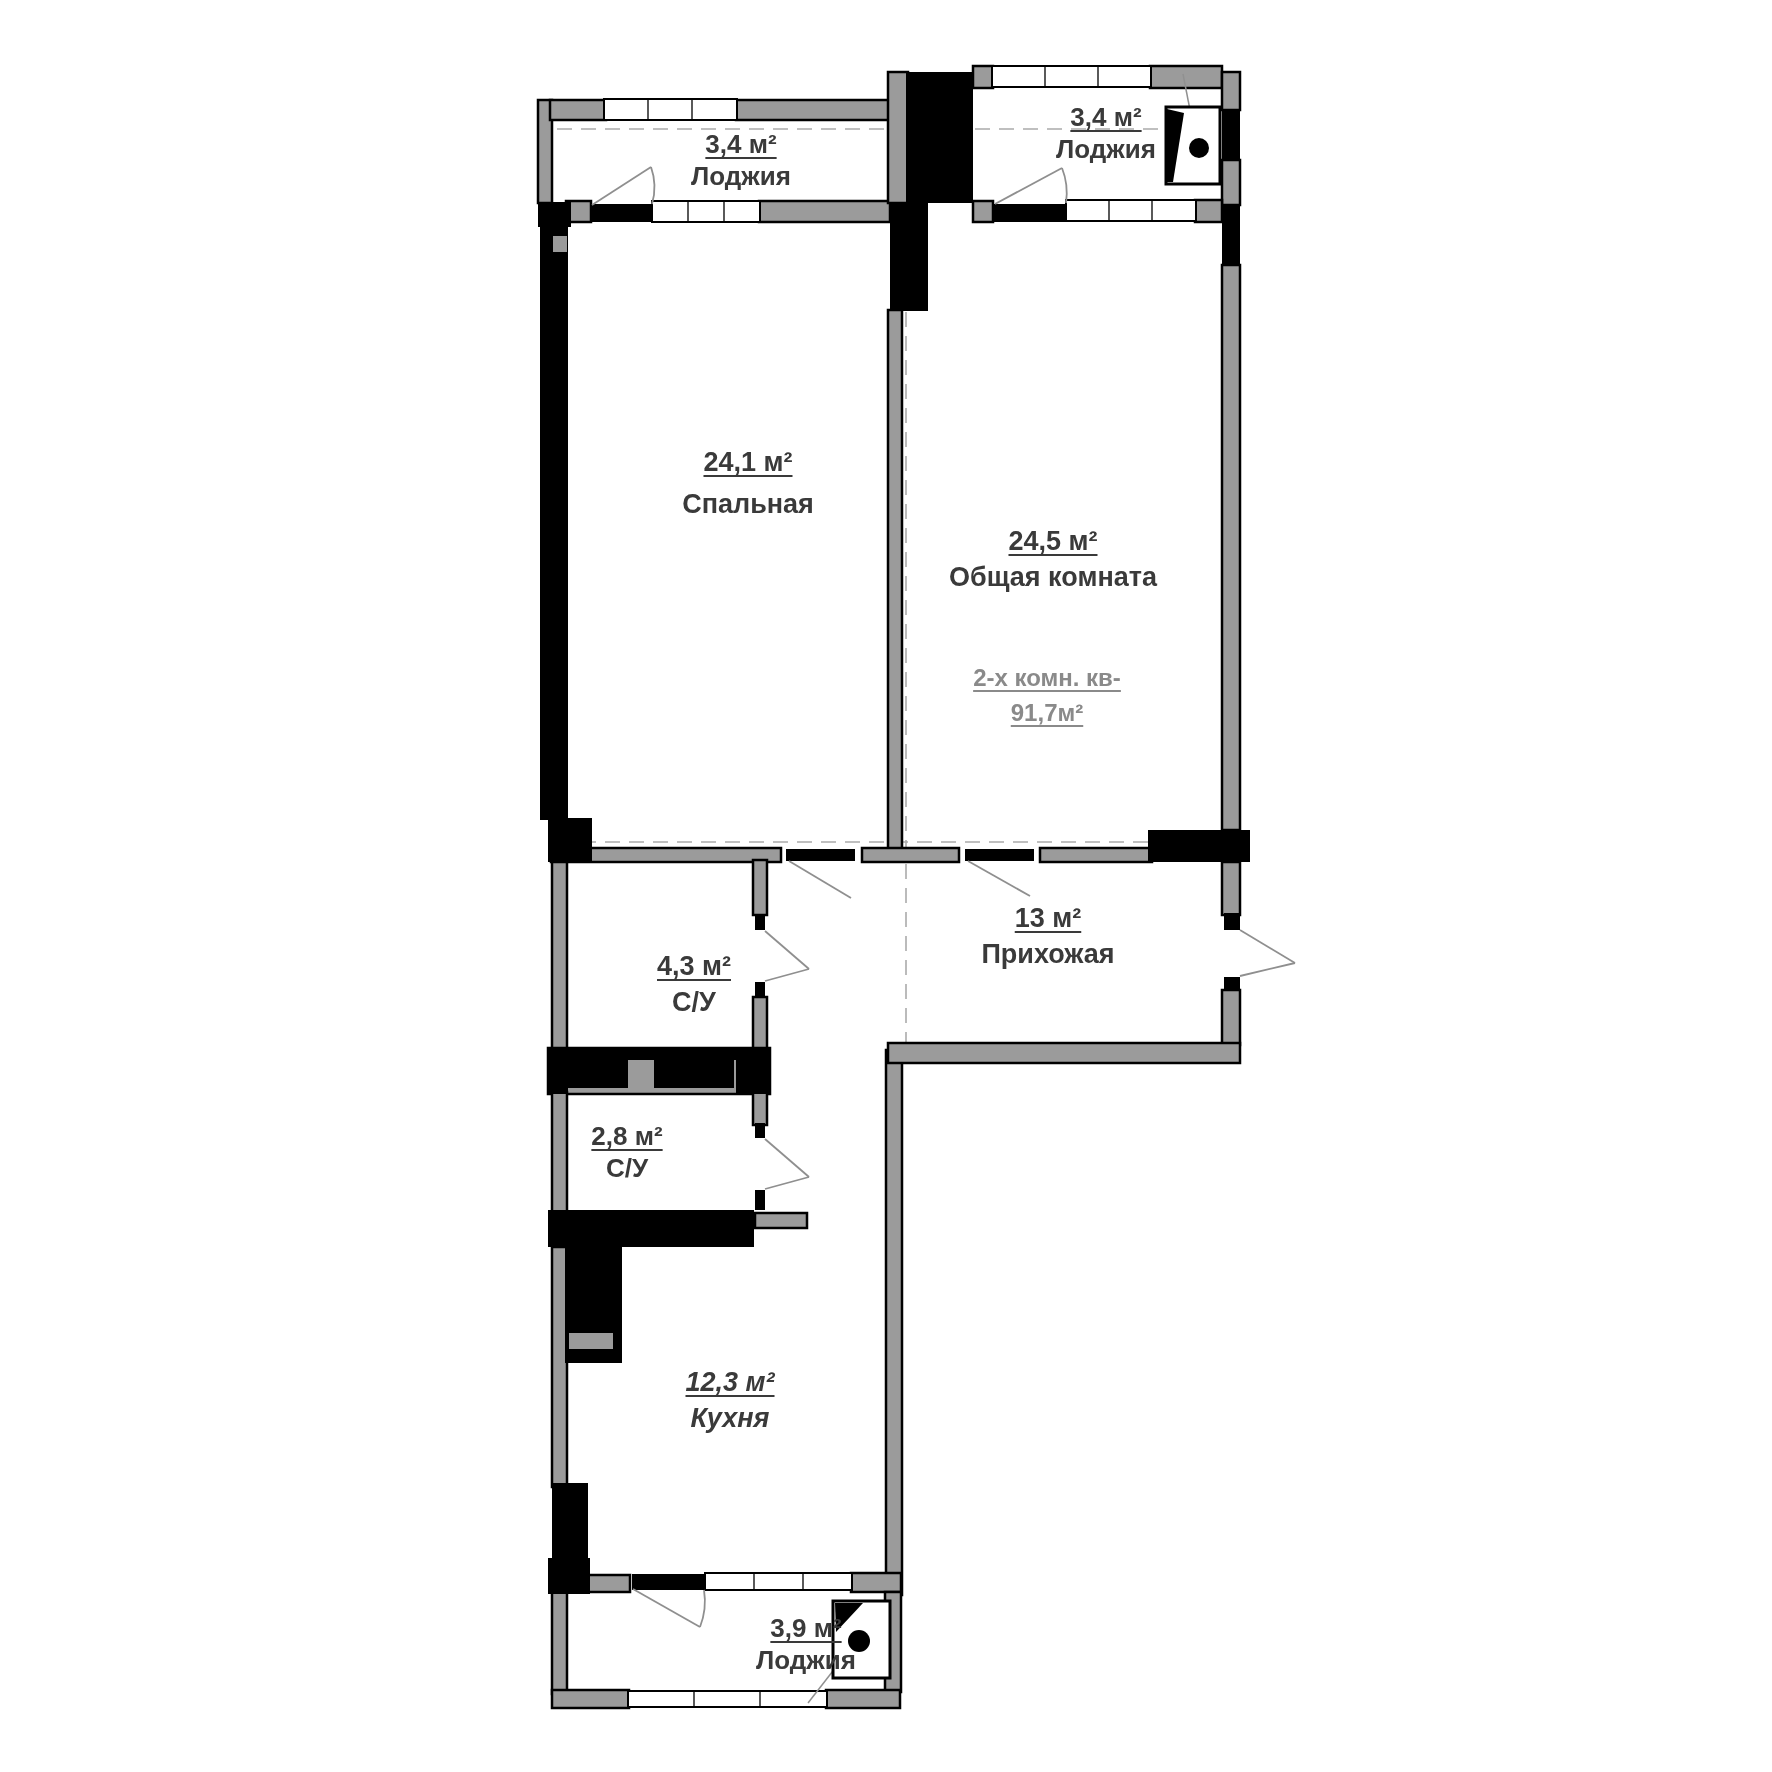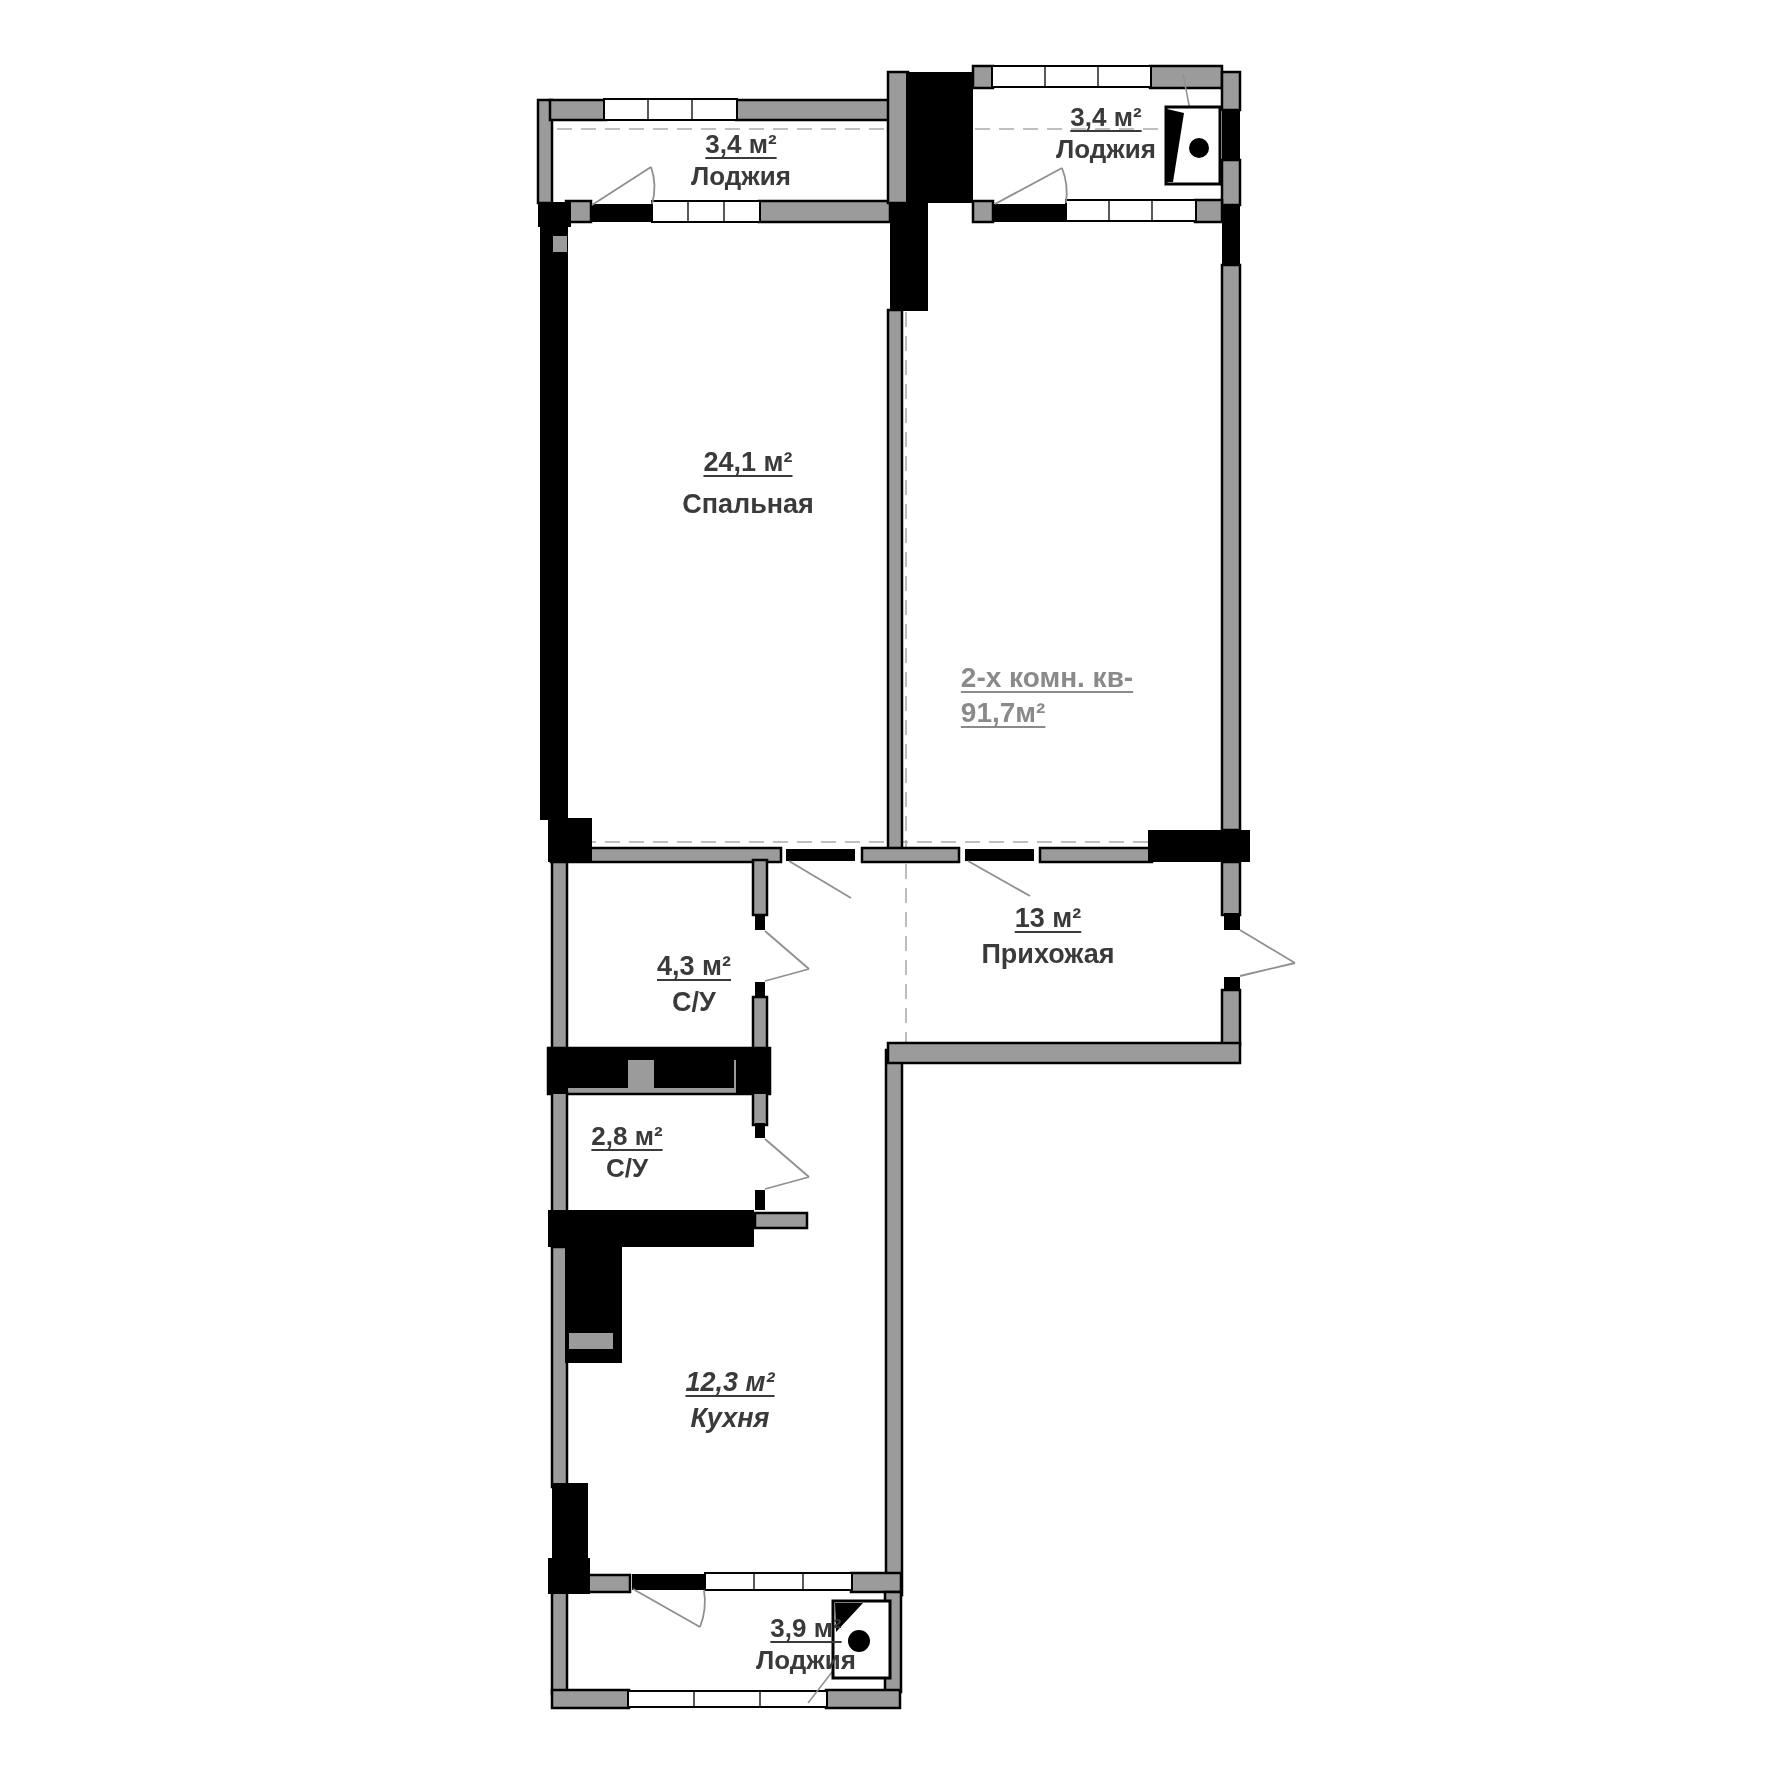--- a/index.html
+++ b/index.html
@@ -19,22 +19,22 @@
   .dash{stroke:var(--line);stroke-width:1.6;fill:none;stroke-dasharray:15 9;}
   .lead{stroke:#909090;stroke-width:1.5;}
   .icon-box{fill:#ffffff;stroke:var(--ink);stroke-width:3;}
   
   .room-label{position:absolute;transform:translateX(-50%);text-align:center;color:var(--text);
               font-weight:bold;font-size:27px;line-height:36px;white-space:nowrap;}
   .room-label .area{display:block;text-decoration:underline;text-decoration-thickness:2px;text-underline-offset:4px;}
   .room-label .rname{display:block;}
   .room-label.small{font-size:26px;line-height:32px;}
   .room-label.big{line-height:42px;}
-  .summary-label{position:absolute;transform:translateX(-50%);text-align:left;color:var(--muted);
-                 font-weight:bold;font-size:28px;line-height:35px;white-space:nowrap;}
+  .summary-label{position:absolute;transform:translateX(-50%);text-align:center;color:var(--muted);
+                 font-weight:bold;font-size:24px;line-height:35px;white-space:nowrap;}
   .summary-label span{display:block;text-decoration:underline;text-decoration-thickness:2px;text-underline-offset:4px;}
 </style>
 </head>
 <body>
 
 <div class="stage">
 
   <svg class="plan-svg" width="1772" height="1772" viewBox="0 0 1772 1772">
 
     <rect x="0" y="0" width="1772" height="1772" fill="#ffffff"></rect>
@@ -191,20 +191,24 @@
   <div class="room-label small" style="left:1106px;top:101px;">
     <span class="area">3,4 м²</span>
     <span class="rname">Лоджия</span>
   </div>
 
   <div class="room-label big" style="left:748px;top:441px;">
     <span class="area">24,1 м²</span>
     <span class="rname">Спальная</span>
   </div>
 
+  <div class="room-label" style="left:1053px;top:523px;">
+    <span class="area">24,5 м²</span>
+    <span class="rname">Общая комната</span>
+  </div>
 
   <div class="summary-label" style="left:1047px;top:660px;">
     <span>2-х комн. кв-</span>
     <span>91,7м²</span>
   </div>
 
   <div class="room-label" style="left:694px;top:932px;margin-top:16px;">
     <span class="area">4,3 м²</span>
     <span class="rname">С/У</span>
   </div>

